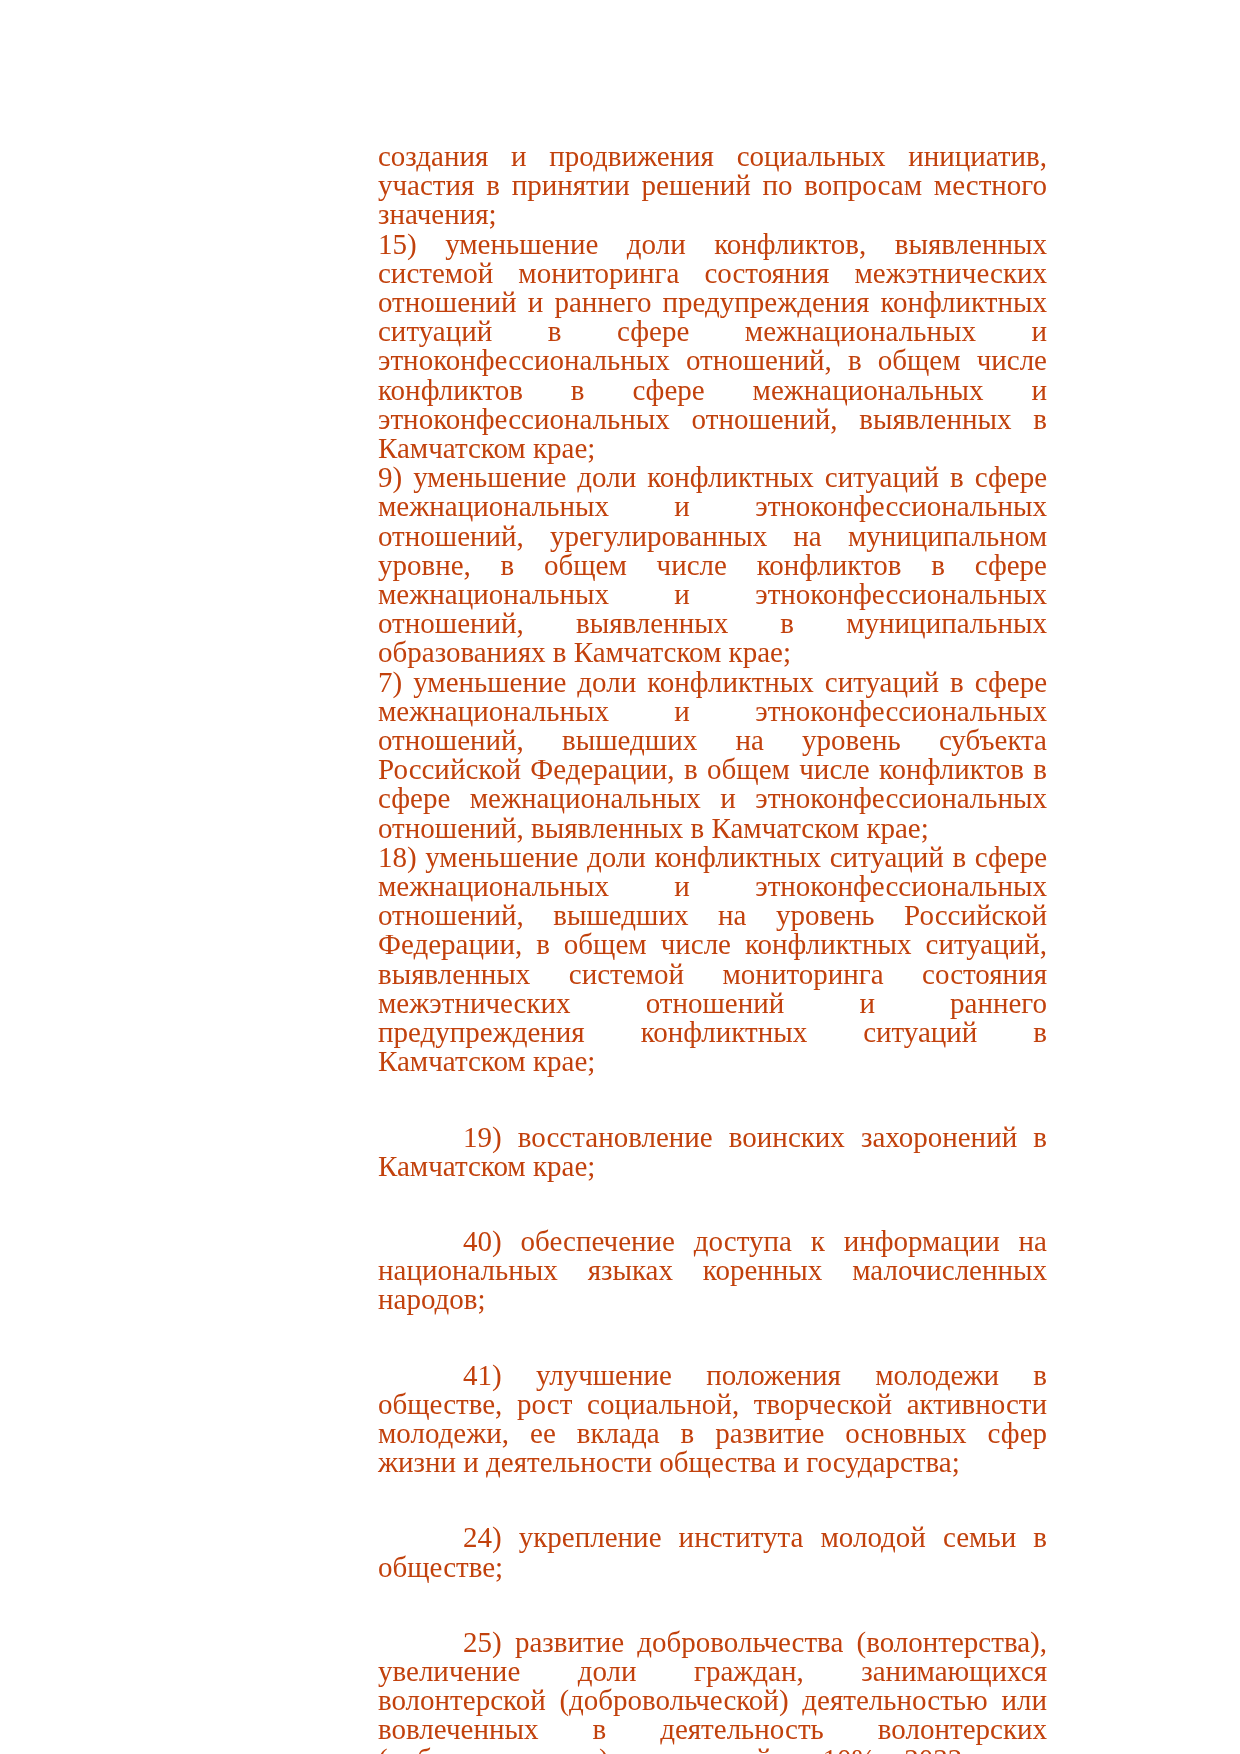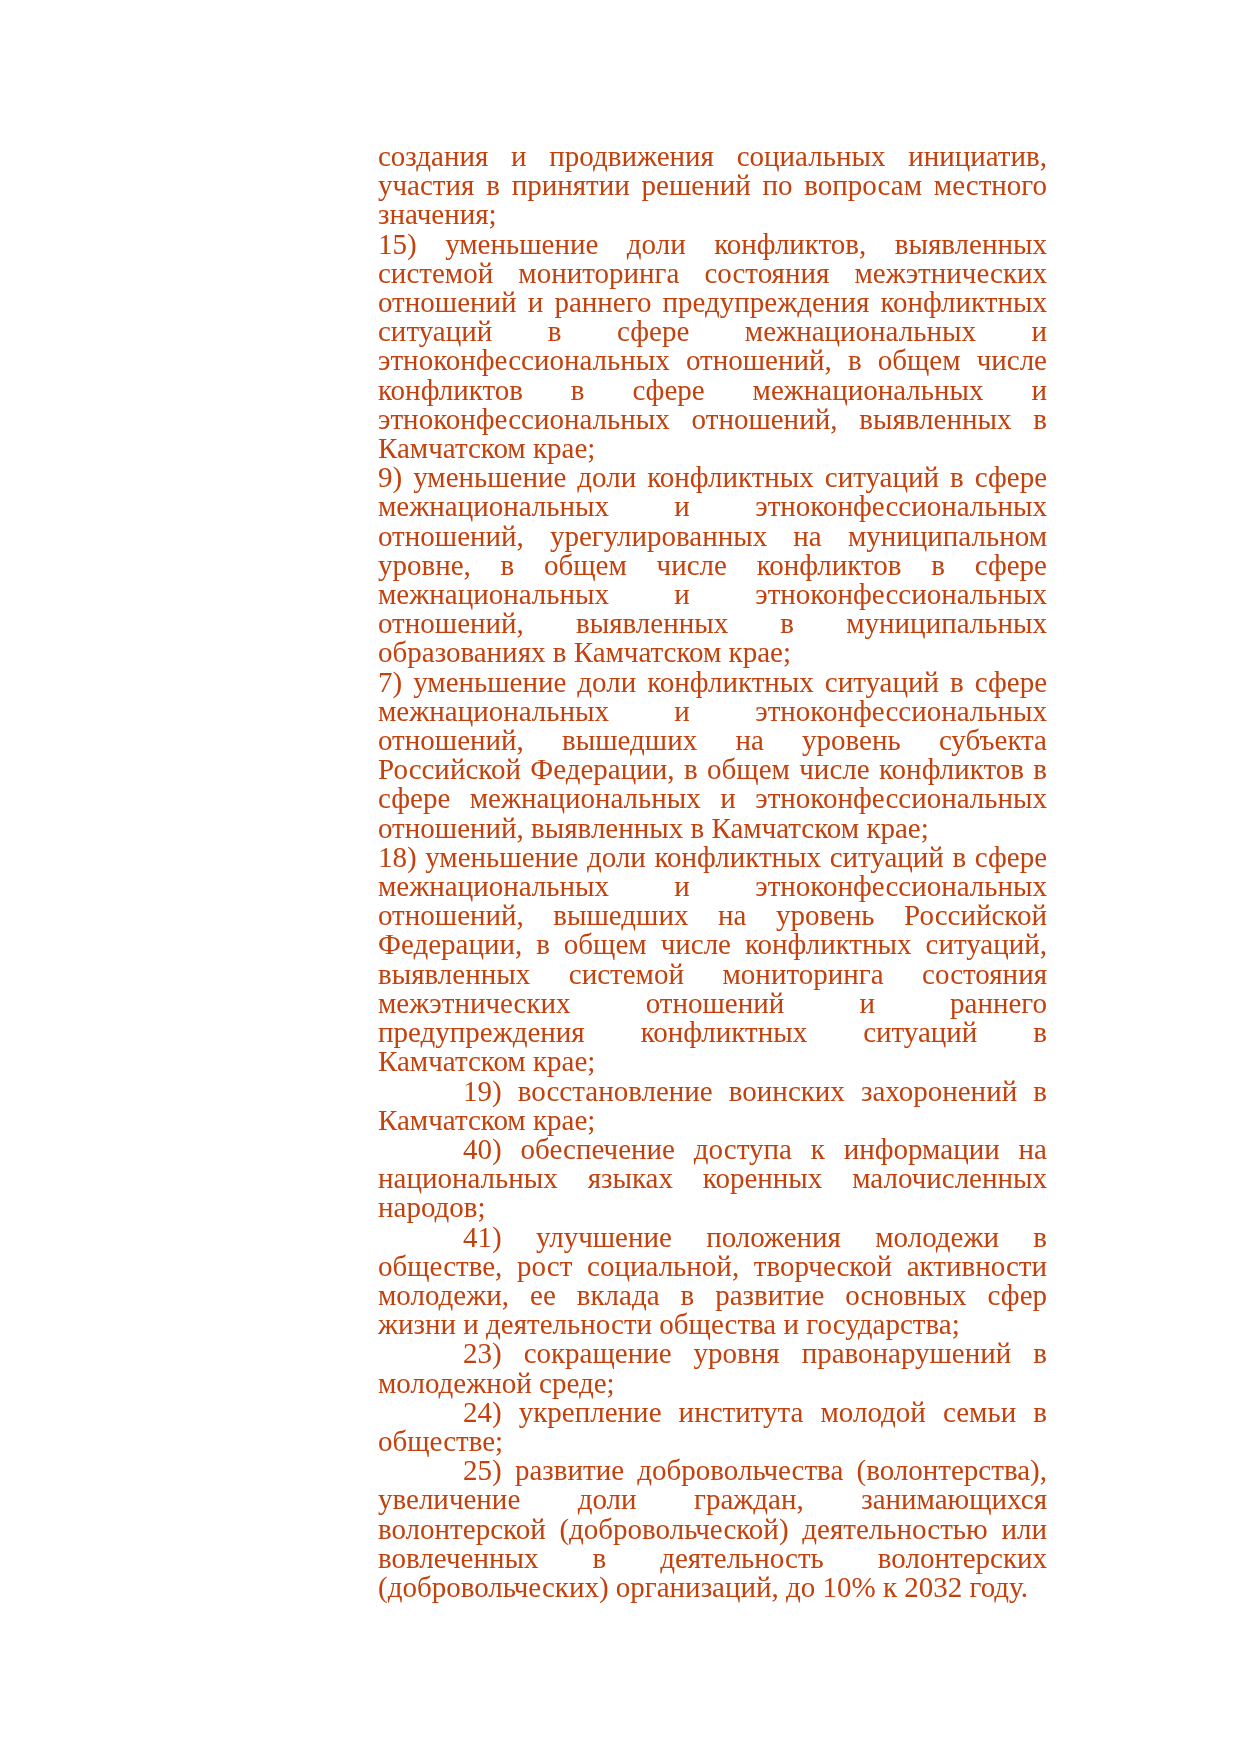--- a/index.html
+++ b/index.html
@@ -28,32 +28,32 @@
     -webkit-hyphens: none;
     hyphens: none;
   }
   .text-column p {
     margin: 0;
     padding: 0;
     text-indent: 0;
   }
   .text-column p.indent {
     text-indent: 85px;
+    margin-top: 46px;
   }
 </style>
 </head>
 <body>
 
 <div class="page">
   <div class="text-column">
     <p>создания и продвижения социальных инициатив, участия в принятии решений по вопросам местного значения;</p>
     <p>15) уменьшение доли конфликтов, выявленных системой мониторинга состояния межэтнических отношений и раннего предупреждения конфликтных ситуаций в сфере межнациональных и этноконфессиональных отношений, в общем числе конфликтов в сфере межнациональных и этноконфессиональных отношений, выявленных в Камчатском крае;</p>
     <p>9) уменьшение доли конфликтных ситуаций в сфере межнациональных и этноконфессиональных отношений, урегулированных на муниципальном уровне, в общем числе конфликтов в сфере межнациональных и этноконфессиональных отношений, выявленных в муниципальных образованиях в Камчатском крае;</p>
     <p>7) уменьшение доли конфликтных ситуаций в сфере межнациональных и этноконфессиональных отношений, вышедших на уровень субъекта Российской Федерации, в общем числе конфликтов в сфере межнациональных и этноконфессиональных отношений, выявленных в Камчатском крае;</p>
     <p>18) уменьшение доли конфликтных ситуаций в сфере межнациональных и этноконфессиональных отношений, вышедших на уровень Российской Федерации, в общем числе конфликтных ситуаций, выявленных системой мониторинга состояния межэтнических отношений и раннего предупреждения конфликтных ситуаций в Камчатском крае;</p>
     <p class="indent">19) восстановление воинских захоронений в Камчатском крае;</p>
     <p class="indent">40) обеспечение доступа к информации на национальных языках коренных малочисленных народов;</p>
     <p class="indent">41) улучшение положения молодежи в обществе, рост социальной, творческой активности молодежи, ее вклада в развитие основных сфер жизни и деятельности общества и государства;</p>
-    <p class="indent">23) сокращение уровня правонарушений в молодежной среде;</p>
     <p class="indent">24) укрепление института молодой семьи в обществе;</p>
     <p class="indent">25) развитие добровольчества (волонтерства), увеличение доли граждан, занимающихся волонтерской (добровольческой) деятельностью или вовлеченных в деятельность волонтерских (добровольческих) организаций, до 10% к 2032 году.</p>
   </div>
 </div>
 
 </body></html>

